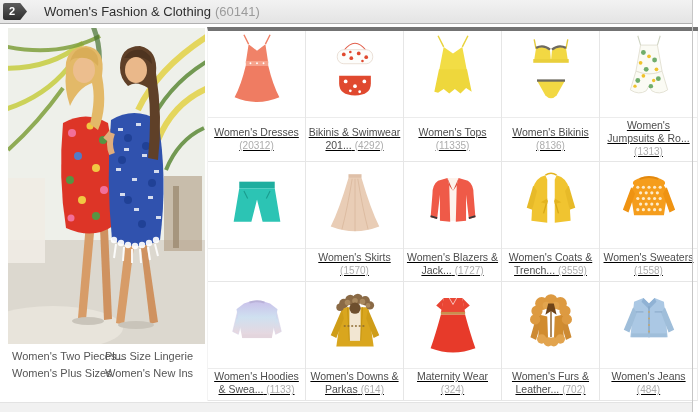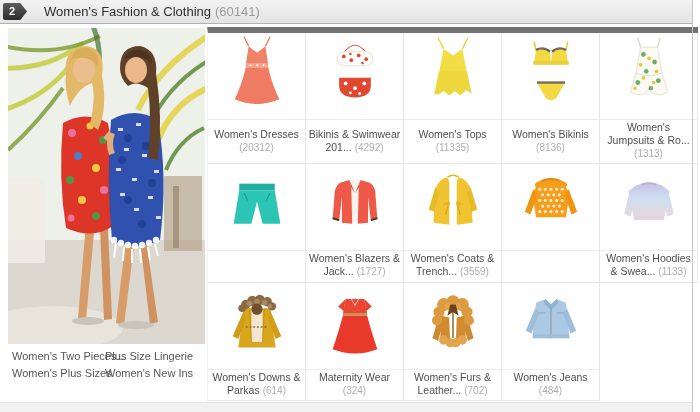--- a/index.html
+++ b/index.html
@@ -28,21 +28,21 @@
   
   .plinks { position:absolute; left:12px; top:350px; display:grid;
             grid-template-columns:93px auto; grid-row-gap:5px;
             font-size:11px; color:#555; }
   .plinks a { color:#555; text-decoration:none; white-space:nowrap; }
 
   
   .grid { position:absolute; left:207px; top:27px; width:491px; height:374px;
           display:grid; grid-template-columns:repeat(5,1fr);
           grid-template-rows:repeat(3,1fr);
-          border-top:6px solid #737373; border-left:1px solid #f3f3f3; }
+          border-top:4px solid #737373; border-left:1px solid #f3f3f3;text-decoration:underline; }
   .cell { border-right:1px solid #e6e6e6; border-bottom:1px solid #e6e6e6;
           background:#fff; text-decoration:none; display:flex;
           flex-direction:column; cursor:pointer; }
   .cell:nth-child(5n) { border-right:1px solid #ececec; }
   .thumb { height:87px; display:flex; align-items:center; justify-content:center;
            border-bottom:1px solid #ececec; }
   .thumb svg { width:94px; height:84px; }
   .caption { flex:1; display:flex; align-items:center; justify-content:center;
              text-align:center; padding:1px 2px 3px 2px; font-size:10.5px;
              line-height:13px; color:#4d4d4d; }
@@ -277,20 +277,32 @@
     <a class="cell">
       <div class="thumb">
         <svg viewBox="0 0 100 90">
           <rect x="31" y="20" width="38" height="7" fill="#1fae9f"></rect>
           <path d="M31 27 h38 l6 36 h-19 l-6 -24 l-6 24 h-19 Z" fill="#2cc4b4"></path>
           <path d="M36 30 l4 8 M64 30 l-4 8" stroke="#1a9c8f" stroke-width="1.2" fill="none"></path>
         </svg>
       </div>
     </a>
 
+    <a class="cell">
+      <div class="thumb">
+        <svg viewBox="0 0 100 90">
+          <rect x="43" y="12" width="14" height="4" fill="#dfc0a8"></rect>
+          <path d="M43 16 Q33 50 24 68 Q50 78 76 68 Q67 50 57 16 Z" fill="#e9cdb6"></path>
+          <path d="M47 17 Q42 48 36 71 M53 17 Q58 48 64 71 M50 17 L50 73" stroke="#dcba9f" stroke-width="1" fill="none"></path>
+        </svg>
+      </div>
+      <div class="caption">
+        <span><span>Women's Skirts</span> <span class="cnt">(1570)</span></span>
+      </div>
+    </a>
 
     <a class="cell">
       <div class="thumb">
         <svg viewBox="0 0 100 90">
           <path d="M44 16 h12 l2 46 h-16 Z" fill="#fdf3ec"></path>
           <path d="M44 16 L34 19 Q28 23 28 33 L26 58 L33 60 L36 34 L36 62 L47 63 L46 24 Z" fill="#ef5a48"></path>
           <path d="M56 16 L66 19 Q72 23 72 33 L74 58 L67 60 L64 34 L64 62 L53 63 L54 24 Z" fill="#ef5a48"></path>
           <path d="M44 16 L50 30 L46 24 Z M56 16 L50 30 L54 24 Z" fill="#d84937"></path>
           <path d="M26 57 l7 2 M74 57 l-7 2" stroke="#3a3a3a" stroke-width="2"></path>
         </svg>
@@ -343,20 +355,23 @@
               <circle cx="53" cy="44" r="1.7"></circle>
               <circle cx="59" cy="44" r="1.7"></circle>
             <circle cx="38" cy="50" r="1.7"></circle>
               <circle cx="44" cy="50" r="1.7"></circle>
               <circle cx="50" cy="50" r="1.7"></circle>
               <circle cx="56" cy="50" r="1.7"></circle>
               <circle cx="62" cy="50" r="1.7"></circle>
           </g>
         </svg>
       </div>
+      <div class="caption">
+        <span><span>Women's Sweaters</span> <span class="cnt">(1558)</span></span>
+      </div>
     </a>
 
     <a class="cell">
       <div class="thumb">
         <svg viewBox="0 0 100 90">
           <defs>
             <linearGradient id="pg" x1="0" y1="0" x2="0" y2="1">
               <stop offset="0" stop-color="#c9c0ea"></stop>
               <stop offset=".45" stop-color="#cfe0f0"></stop>
               <stop offset="1" stop-color="#ead6dd"></stop>

